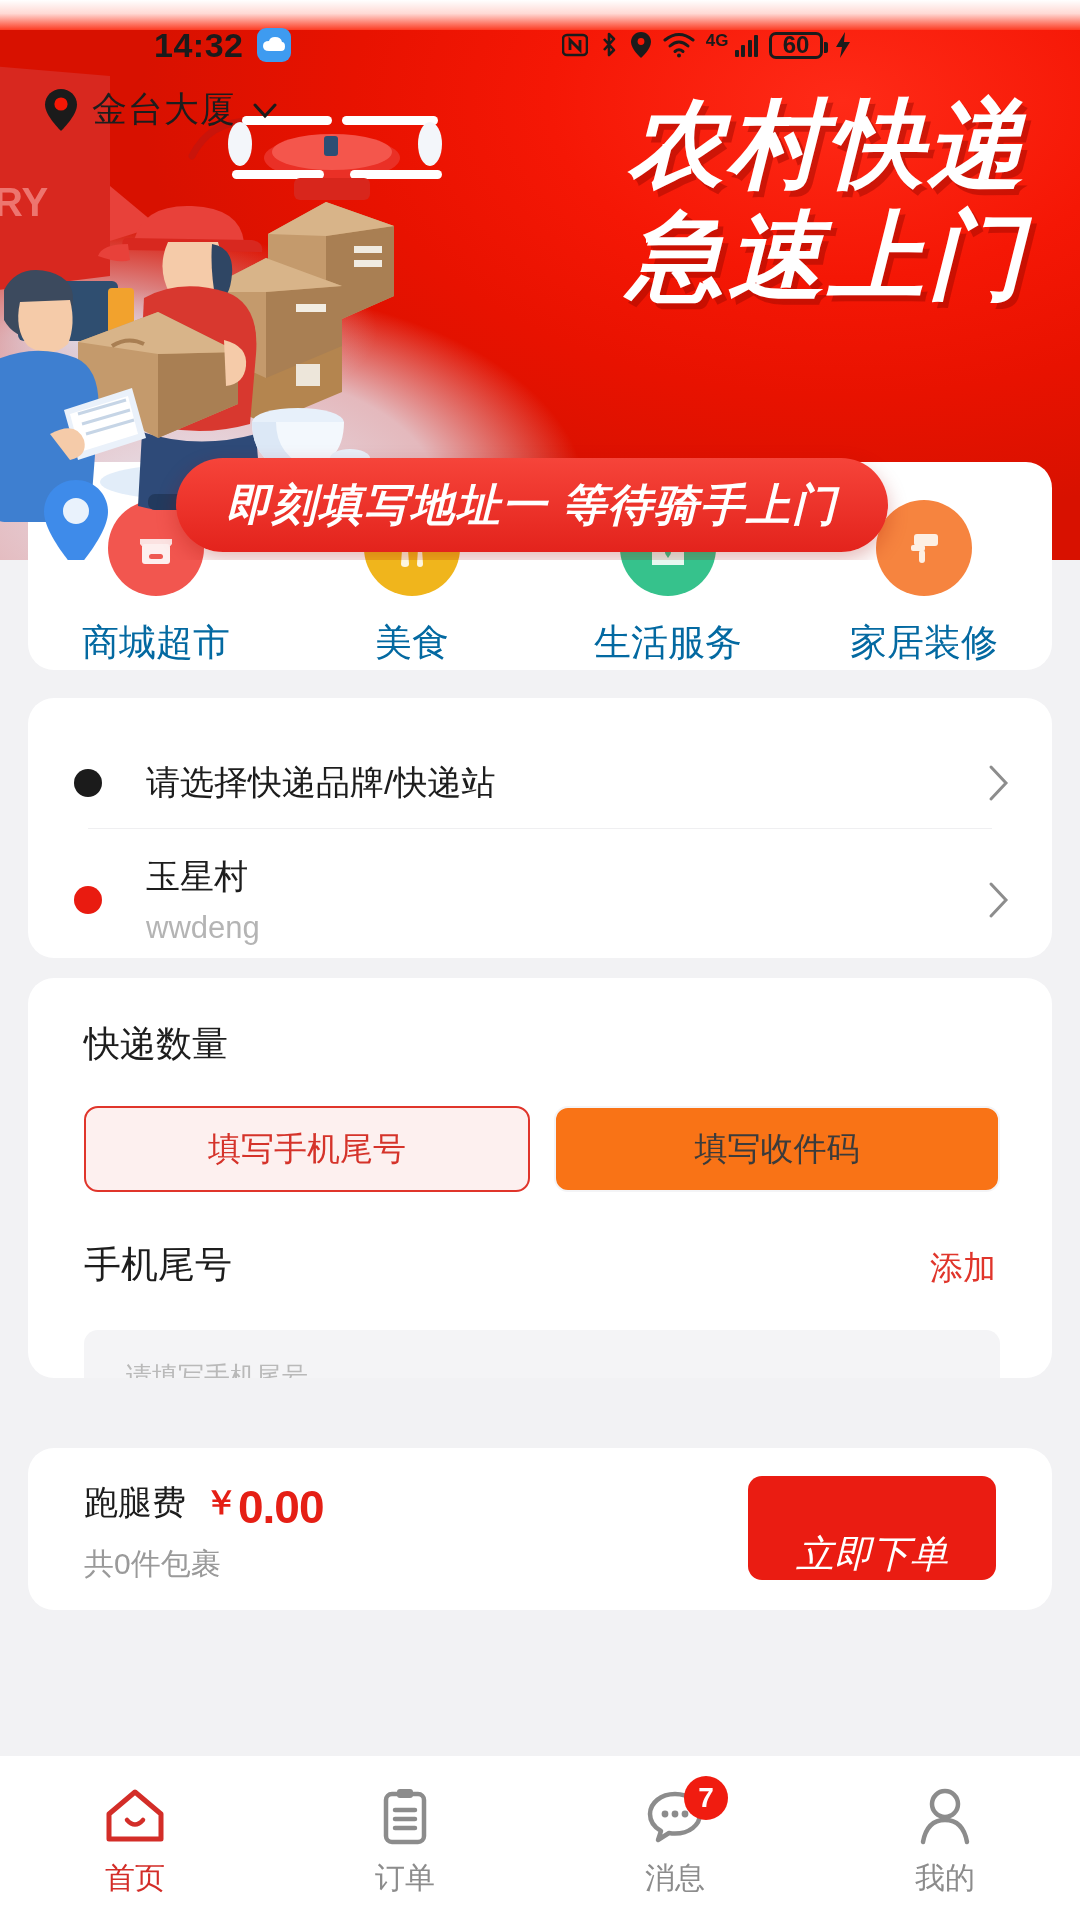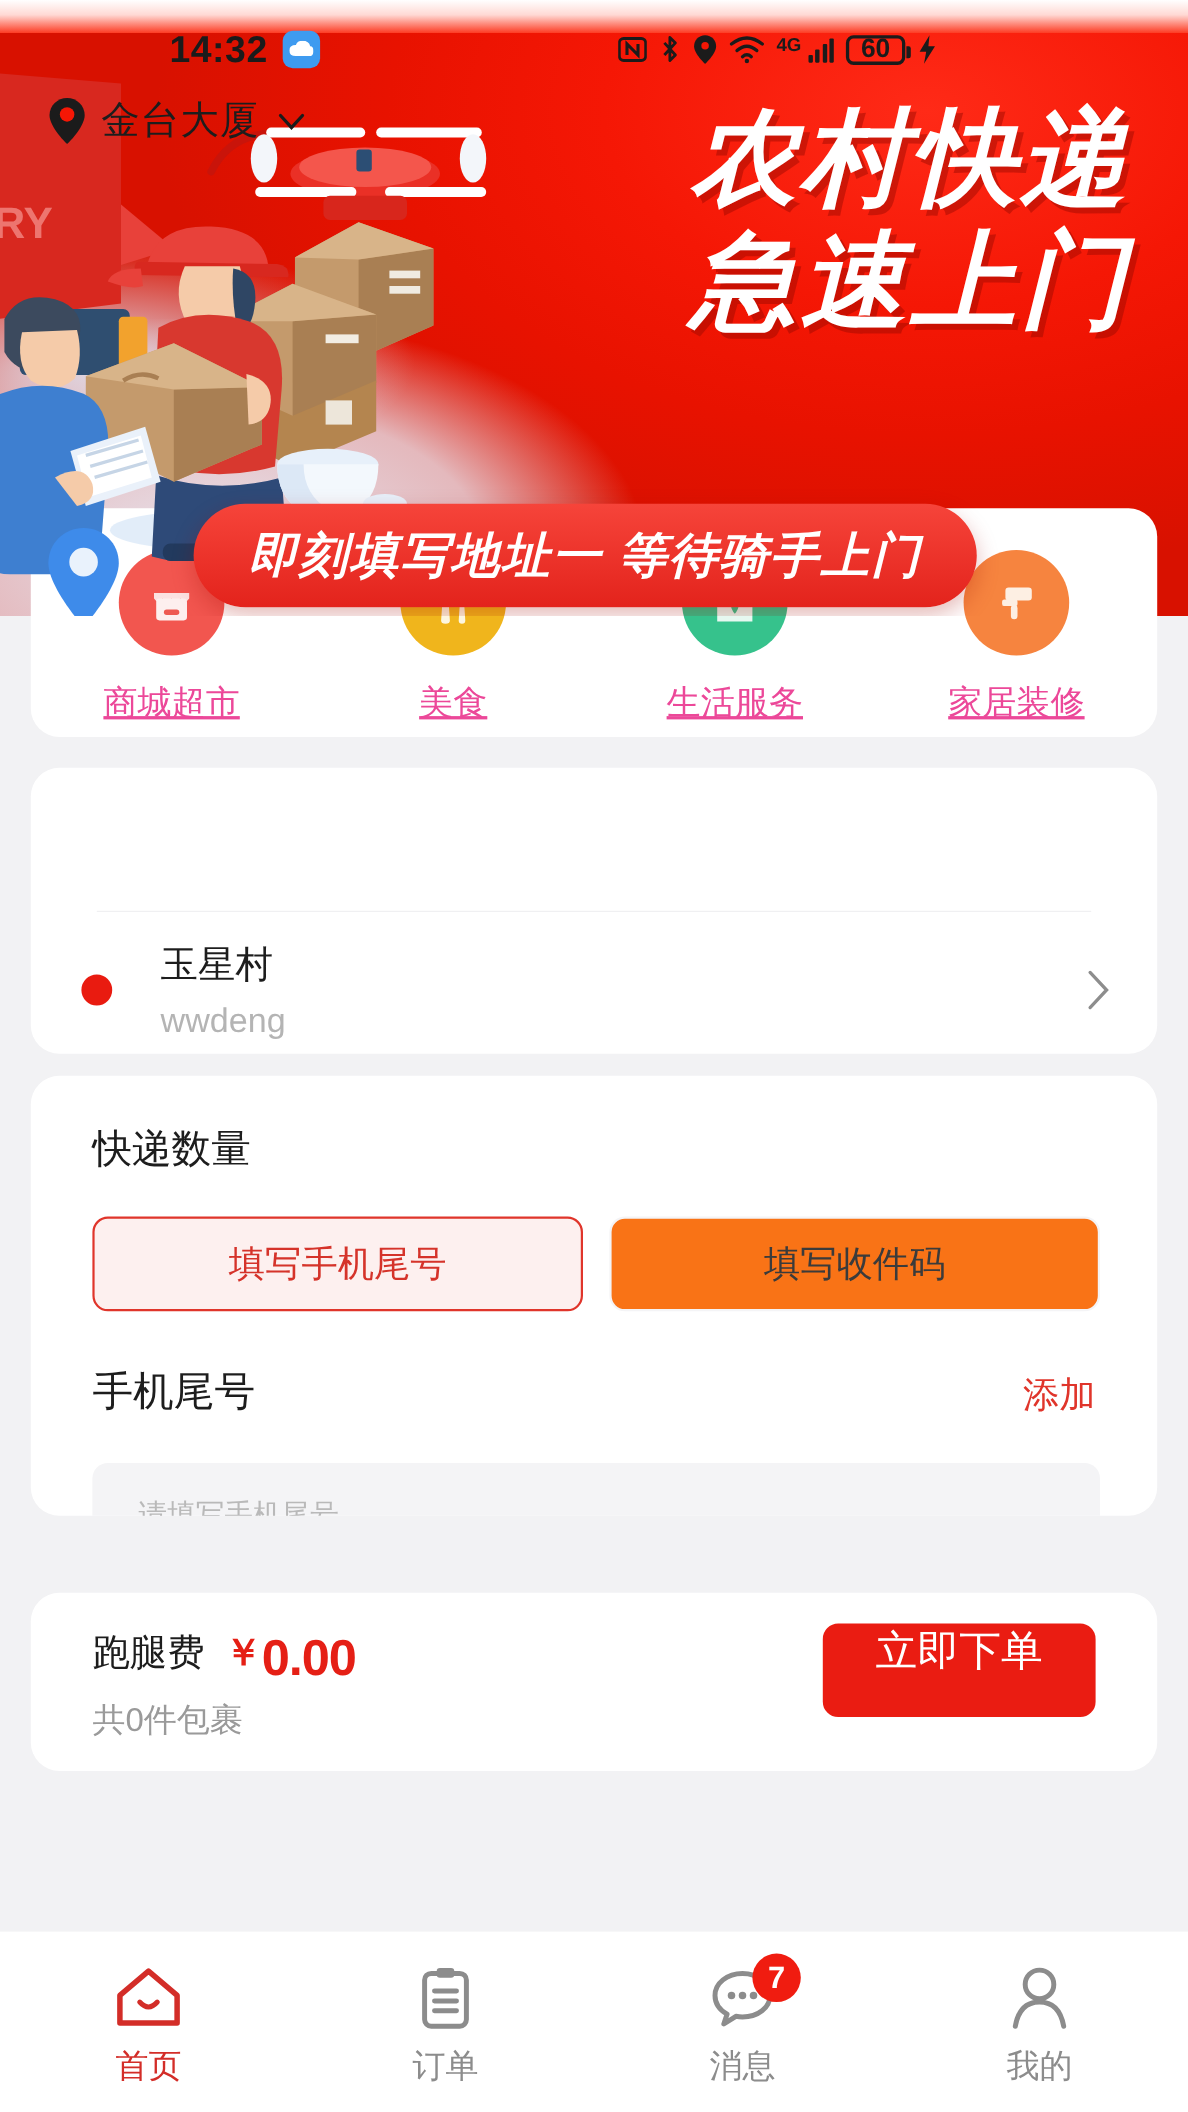--- a/index.html
+++ b/index.html
@@ -92,21 +92,21 @@
     position:absolute; left:28px; width:1024px;
     background:#fff; border-radius:26px;
   }
   #quick-card { top:462px; height:208px; padding-top:0; overflow:hidden; }
   .quickgrid { position:absolute; left:0; top:38px; width:1024px; display:flex; }
   .quick-item { flex:1; display:flex; flex-direction:column; align-items:center; }
   .qi-circle {
     width:96px; height:96px; border-radius:50%;
     display:flex; align-items:center; justify-content:center;
   }
-  .qi-label { margin-top:22px; font-size:31px; color:#ec4899;text-decoration:underline; }
+  .qi-label { margin-top:22px; font-size:37px; color:#0369a1; }
 
   #addr-card { top:698px; height:260px; }
   .addr-row { position:absolute; left:0; width:1024px; display:flex; align-items:center; }
   .dot { width:28px; height:28px; border-radius:50%; flex:none; margin-left:46px; }
   .addr-main { margin-left:44px; flex:1; }
   .addr-title { font-size:34px; color:#1d1d1d; }
   .addr-sub { font-size:31px; color:#b4b4b4; margin-top:10px; }
   .chev-r { margin-right:42px; width:22px; height:38px; flex:none; }
   .addr-div { position:absolute; left:60px; top:130px; width:904px; height:1px; background:#efeff1; }
 
@@ -133,23 +133,23 @@
     position:absolute; left:28px; top:1448px; width:1024px; height:162px;
     background:#fff; border-radius:26px; z-index:20;
   }
   .fee-wrap { position:absolute; left:56px; top:32px; }
   .fee-line { display:flex; align-items:flex-start; }
   .fee-label { font-size:34px; color:#1d1d1d; }
   .fee-yen { font-size:34px; color:#E51F15; margin-left:18px; font-weight:700; }
   .fee-amt { font-size:46px; color:#E51F15; font-weight:700; letter-spacing:-1px; }
   .fee-sub { margin-top:10px; font-size:30px; color:#9a9a9a; }
   .order-btn {
-    position:absolute; right:56px; top:28px; width:248px; height:85px;
+    position:absolute; right:56px; top:28px; width:248px; height:104px;
     background:#EA1C12; border-radius:14px;
-    display:flex; align-items:flex-start; justify-content:center;
+    display:flex; align-items:flex-end; justify-content:center;font-style:italic;
   }
   .order-btn span { color:#fff; font-size:38px; }
 
   
   .tabbar {
     position:absolute; left:0; bottom:0; width:1080px; height:164px;
     background:#fff; display:flex; z-index:30;
   }
   .tabitem { flex:1; display:flex; flex-direction:column; align-items:center; justify-content:center; padding-top:6px; position:relative; }
   .tabicon { height:64px; display:flex; align-items:center; justify-content:center; position:relative; }
@@ -360,20 +360,29 @@
           <rect x="20" y="27" width="6" height="13" rx="3" fill="#FDEFE3"></rect>
         </svg>
       </div>
       <div class="qi-label">家居装修</div>
     </div>
 
   </div>
 </div>
 
 <div class="card" id="addr-card">
+  <div class="addr-row" style="top:40px;height:90px;">
+    <div class="dot" style="background:#1b1b1b"></div>
+    <div class="addr-main">
+      <div class="addr-title">请选择快递品牌/快递站</div>
+    </div>
+    <svg class="chev-r" viewBox="0 0 22 38">
+      <path d="M3 3 L18 19 L3 35" stroke="#8d8d8d" stroke-width="3" fill="none" stroke-linecap="round"></path>
+    </svg>
+  </div>
 
   <div class="addr-div"></div>
 
   <div class="addr-row" style="top:152px;height:100px;">
     <div class="dot" style="background:#E91B10"></div>
     <div class="addr-main">
       <div class="addr-title">玉星村</div>
       <div class="addr-sub">wwdeng</div>
     </div>
     <svg class="chev-r" viewBox="0 0 22 38">

